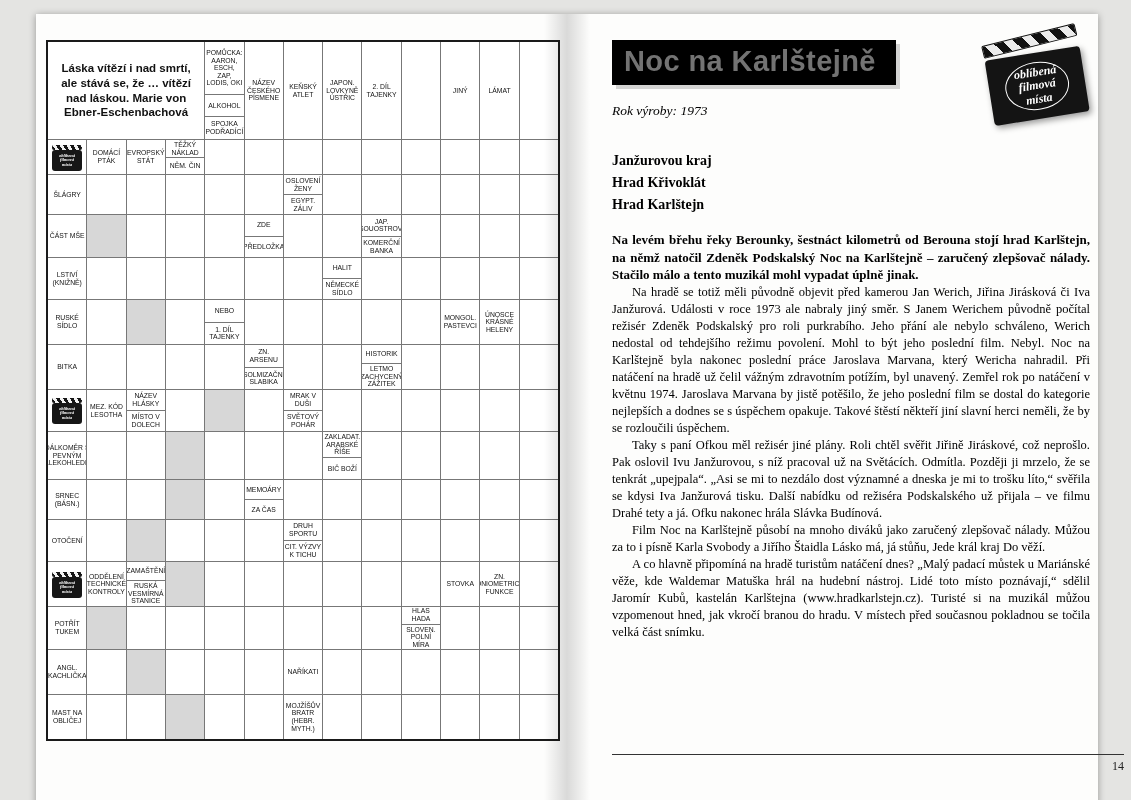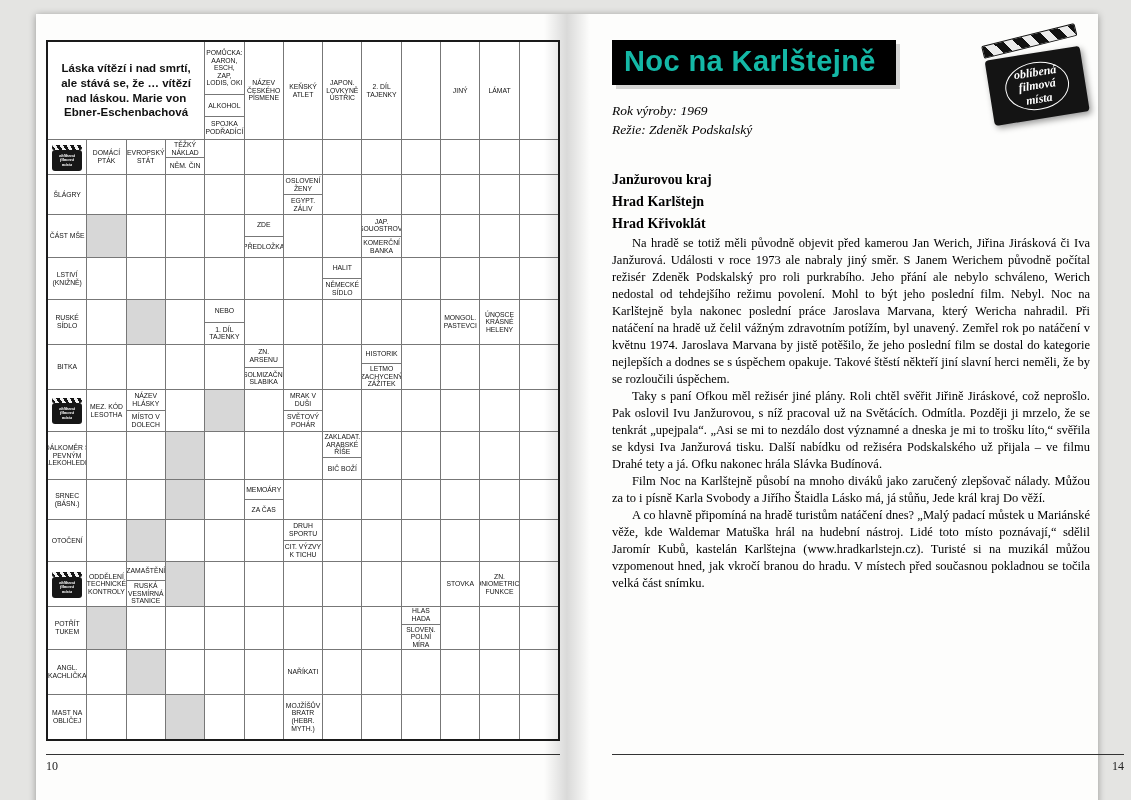--- a/index.html
+++ b/index.html
@@ -35,21 +35,21 @@
   .mini-clap-txt { color:#fff; font:italic bold 9px/1.05 "Liberation Serif", serif;
                transform:scale(.5); text-align:center; white-space:pre-line; }
 
   
   .page-footer { position:absolute; top:740px; border-top:1px solid #333; font:12px "Liberation Serif", serif; color:#222; }
   .page-footer.left  { left:10px;  width:514px; text-align:left; }
   .page-footer.right { left:576px; width:512px; text-align:right; }
   .page-footer span { display:inline-block; padding-top:4px; }
 
   
-  .title-bar { display:inline-block; background:#000; color:#14b8a6;
+  .title-bar { display:inline-block; background:#000; color:#737373;
                font:bold 29px/1.05 "Liberation Sans", sans-serif; letter-spacing:.4px;
                padding:6px 20px 9px 12px; box-shadow:4px 4px 0 rgba(0,0,0,.16); }
 
   .clapper { position:absolute; right:14px; top:24px; width:96px; transform:rotate(-9deg); }
   .clapper-stick { height:13px; background:repeating-linear-gradient(58deg,#111 0 8px,#ececec 8px 16px);
                    border:1px solid #111; border-radius:2px; transform:rotate(-5deg);
                    transform-origin:left bottom; margin-bottom:2px; }
   .clapper-board { height:66px; background:#141414; border-radius:4px; display:flex;
                    align-items:center; justify-content:center; box-shadow:2px 3px 6px rgba(0,0,0,.4); }
   .clapper-oval  { border:1px solid #fff; border-radius:50%; padding:3px 10px; text-align:center; }
@@ -318,51 +318,48 @@
         <div class="cw-cell cw-shaded" style="grid-area: 17 / 4;"></div>
         <div class="cw-cell cw-answer" style="grid-area: 17 / 5;"></div>
         <div class="cw-cell cw-answer" style="grid-area: 17 / 6;"></div>
         <div class="cw-cell cw-answer" style="grid-area: 17 / 8;"></div>
         <div class="cw-cell cw-answer" style="grid-area: 17 / 9;"></div>
         <div class="cw-cell cw-answer" style="grid-area: 17 / 10;"></div>
         <div class="cw-cell cw-answer" style="grid-area: 17 / 11;"></div>
         <div class="cw-cell cw-answer" style="grid-area: 17 / 12;"></div>
         <div class="cw-cell cw-answer" style="grid-area: 17 / 13;"></div>
       </div>
-    <div class="page-footer left">
-      <span>10</span>
-    </div>
   </div>
 
   <div class="page-right">
 
     <div class="clapper">
       <div class="clapper-stick"></div>
       <div class="clapper-board">
         <div class="clapper-oval">
           <span>oblíbená</span>
           <span>filmová</span>
           <span>místa</span>
         </div>
       </div>
     </div>
 
     <h1 class="title-bar">Noc na Karlštejně</h1>
 
     <div class="meta">
-      <p>Rok výroby: 1969</p>
-      <p>Režie: Zdeněk Podskalský</p>
+      <p>Rok výroby: 1973</p>
     </div>
 
     <div class="locations">
       <p>Janžurovou kraj</p>
+      <p>Hrad Křivoklát</p>
       <p>Hrad Karlštejn</p>
-      <p>Hrad Křivoklát</p>
     </div>
 
+    <p class="intro">Na levém břehu řeky Berounky, šestnáct kilometrů od Berouna stojí hrad Karlštejn, na němž natočil Zdeněk Podskalský Noc na Karlštejně – zaručený zlepšovač nálady. Stačilo málo a tento muzikál mohl vypadat úplně jinak.</p>
     <p class="body-paragraph">Na hradě se totiž měli původně objevit před kamerou Jan Werich, Jiřina Jirásková či Iva Janžurová. Události v roce 1973 ale nabraly jiný směr. S Janem Werichem původně počítal režisér Zdeněk Podskalský pro roli purkrabího. Jeho přání ale nebylo schváleno, Werich nedostal od tehdejšího režimu povolení. Mohl to být jeho poslední film. Nebyl. Noc na Karlštejně byla nakonec poslední práce Jaroslava Marvana, který Wericha nahradil. Při natáčení na hradě už čelil vážným zdravotním potížím, byl unavený. Zemřel rok po natáčení v květnu 1974. Jaroslava Marvana by jistě potěšilo, že jeho poslední film se dostal do kategorie nejlepších a dodnes se s úspěchem opakuje. Takové štěstí někteří jiní slavní herci neměli, že by se rozloučili úspěchem.</p>
     <p class="body-paragraph">Taky s paní Ofkou měl režisér jiné plány. Roli chtěl svěřit Jiřině Jiráskové, což neprošlo. Pak oslovil Ivu Janžurovou, s níž pracoval už na Světácích. Odmítla. Později ji mrzelo, že se tenkrát „upejpala“. „Asi se mi to nezdálo dost významné a dneska je mi to trošku líto,“ svěřila se kdysi Iva Janžurová tisku. Další nabídku od režiséra Podskalského už přijala – ve filmu Drahé tety a já. Ofku nakonec hrála Slávka Budínová.</p>
     <p class="body-paragraph">Film Noc na Karlštejně působí na mnoho diváků jako zaručený zlepšovač nálady. Můžou za to i písně Karla Svobody a Jiřího Štaidla Lásko má, já stůňu, Jede král kraj Do věží.</p>
     <p class="body-paragraph">A co hlavně připomíná na hradě turistům natáčení dnes? „Malý padací můstek u Mariánské věže, kde Waldemar Matuška hrál na hudební nástroj. Lidé toto místo poznávají,“ sdělil Jaromír Kubů, kastelán Karlštejna (www.hradkarlstejn.cz). Turisté si na muzikál můžou vzpomenout hned, jak vkročí branou do hradu. V místech před současnou pokladnou se točila velká část snímku.</p>
   </div>
 
   <div class="page-footer right">
     <span>14</span>
   </div>
 

